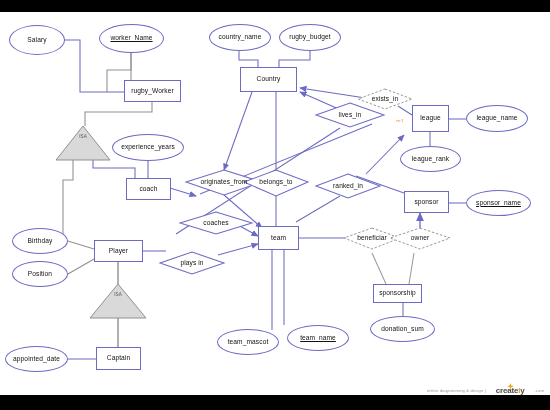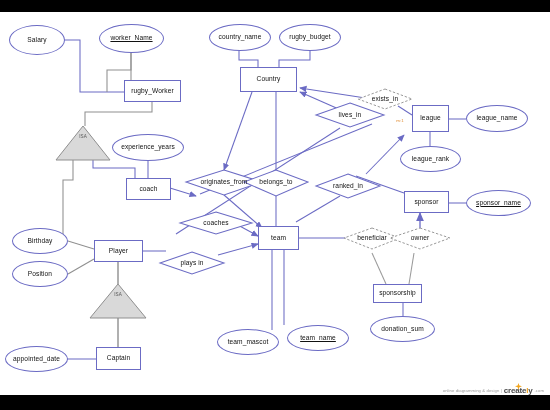--- a/index.html
+++ b/index.html
@@ -69,21 +69,21 @@
     padding-top: 9px;
     font-size: 4.6px;
     color: #555;
   }
   .watermark {
     position: absolute;
     right: 6px;
     bottom: 15px;
     display: flex;
     align-items: center;
-    gap: 2px;
+    gap: 10px;
     font-size: 4.2px;
     color: #9a9a9a;
     letter-spacing: 0.1px;
   }
   .watermark .brand {
     font-size: 8px;
     font-weight: bold;
     color: #4a4a4a;
     letter-spacing: -0.2px;
   }

